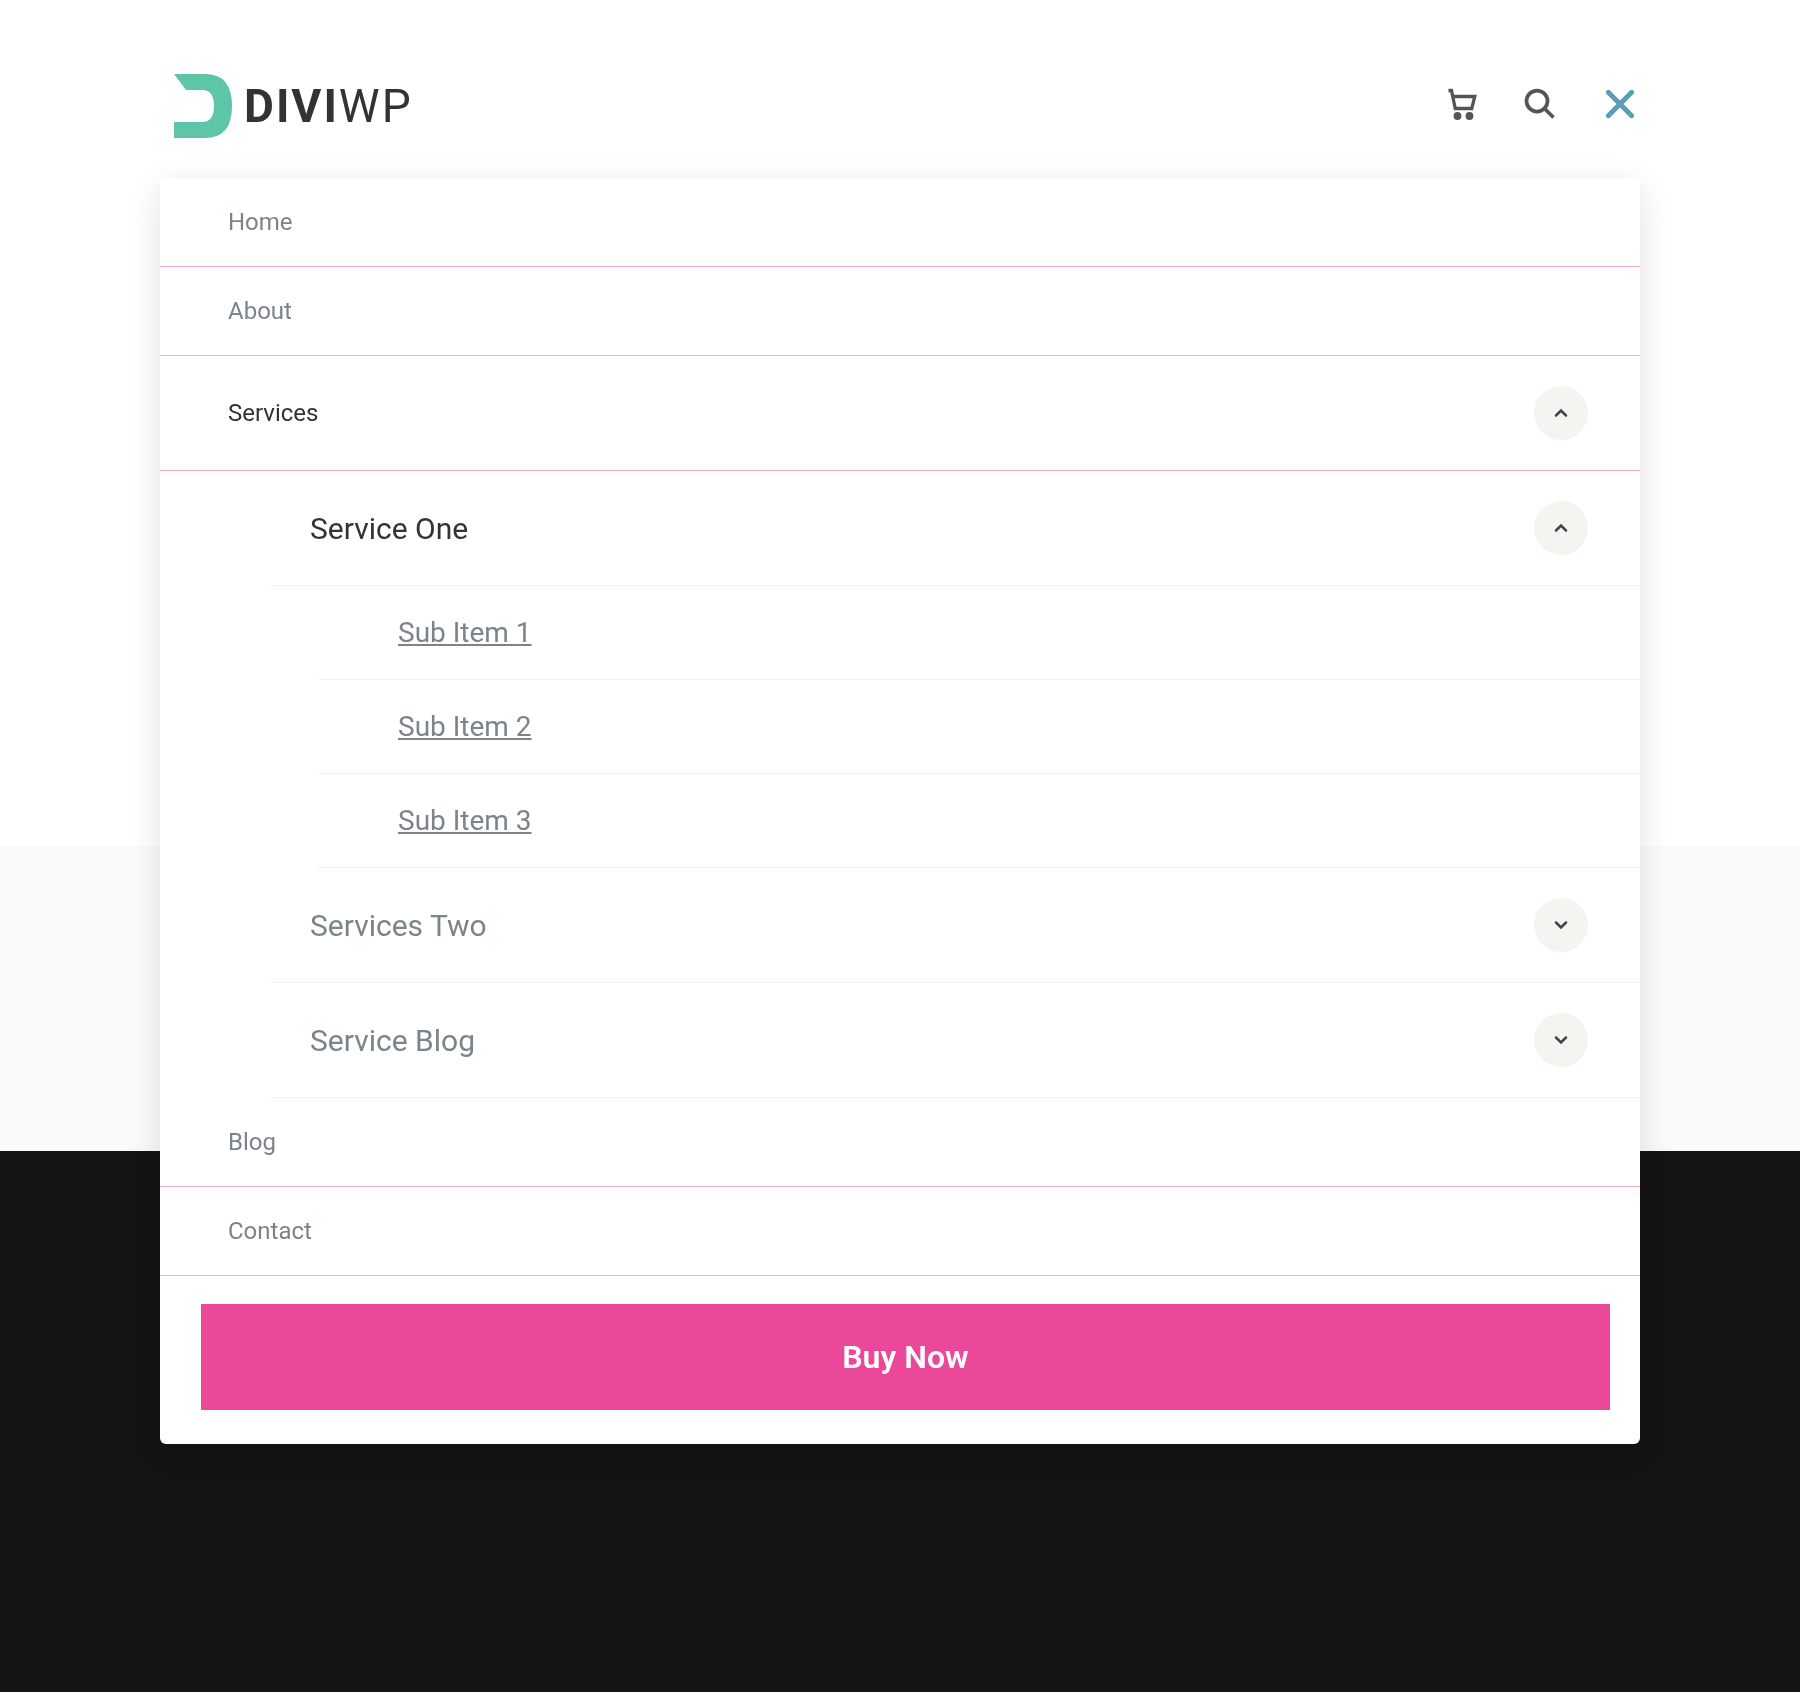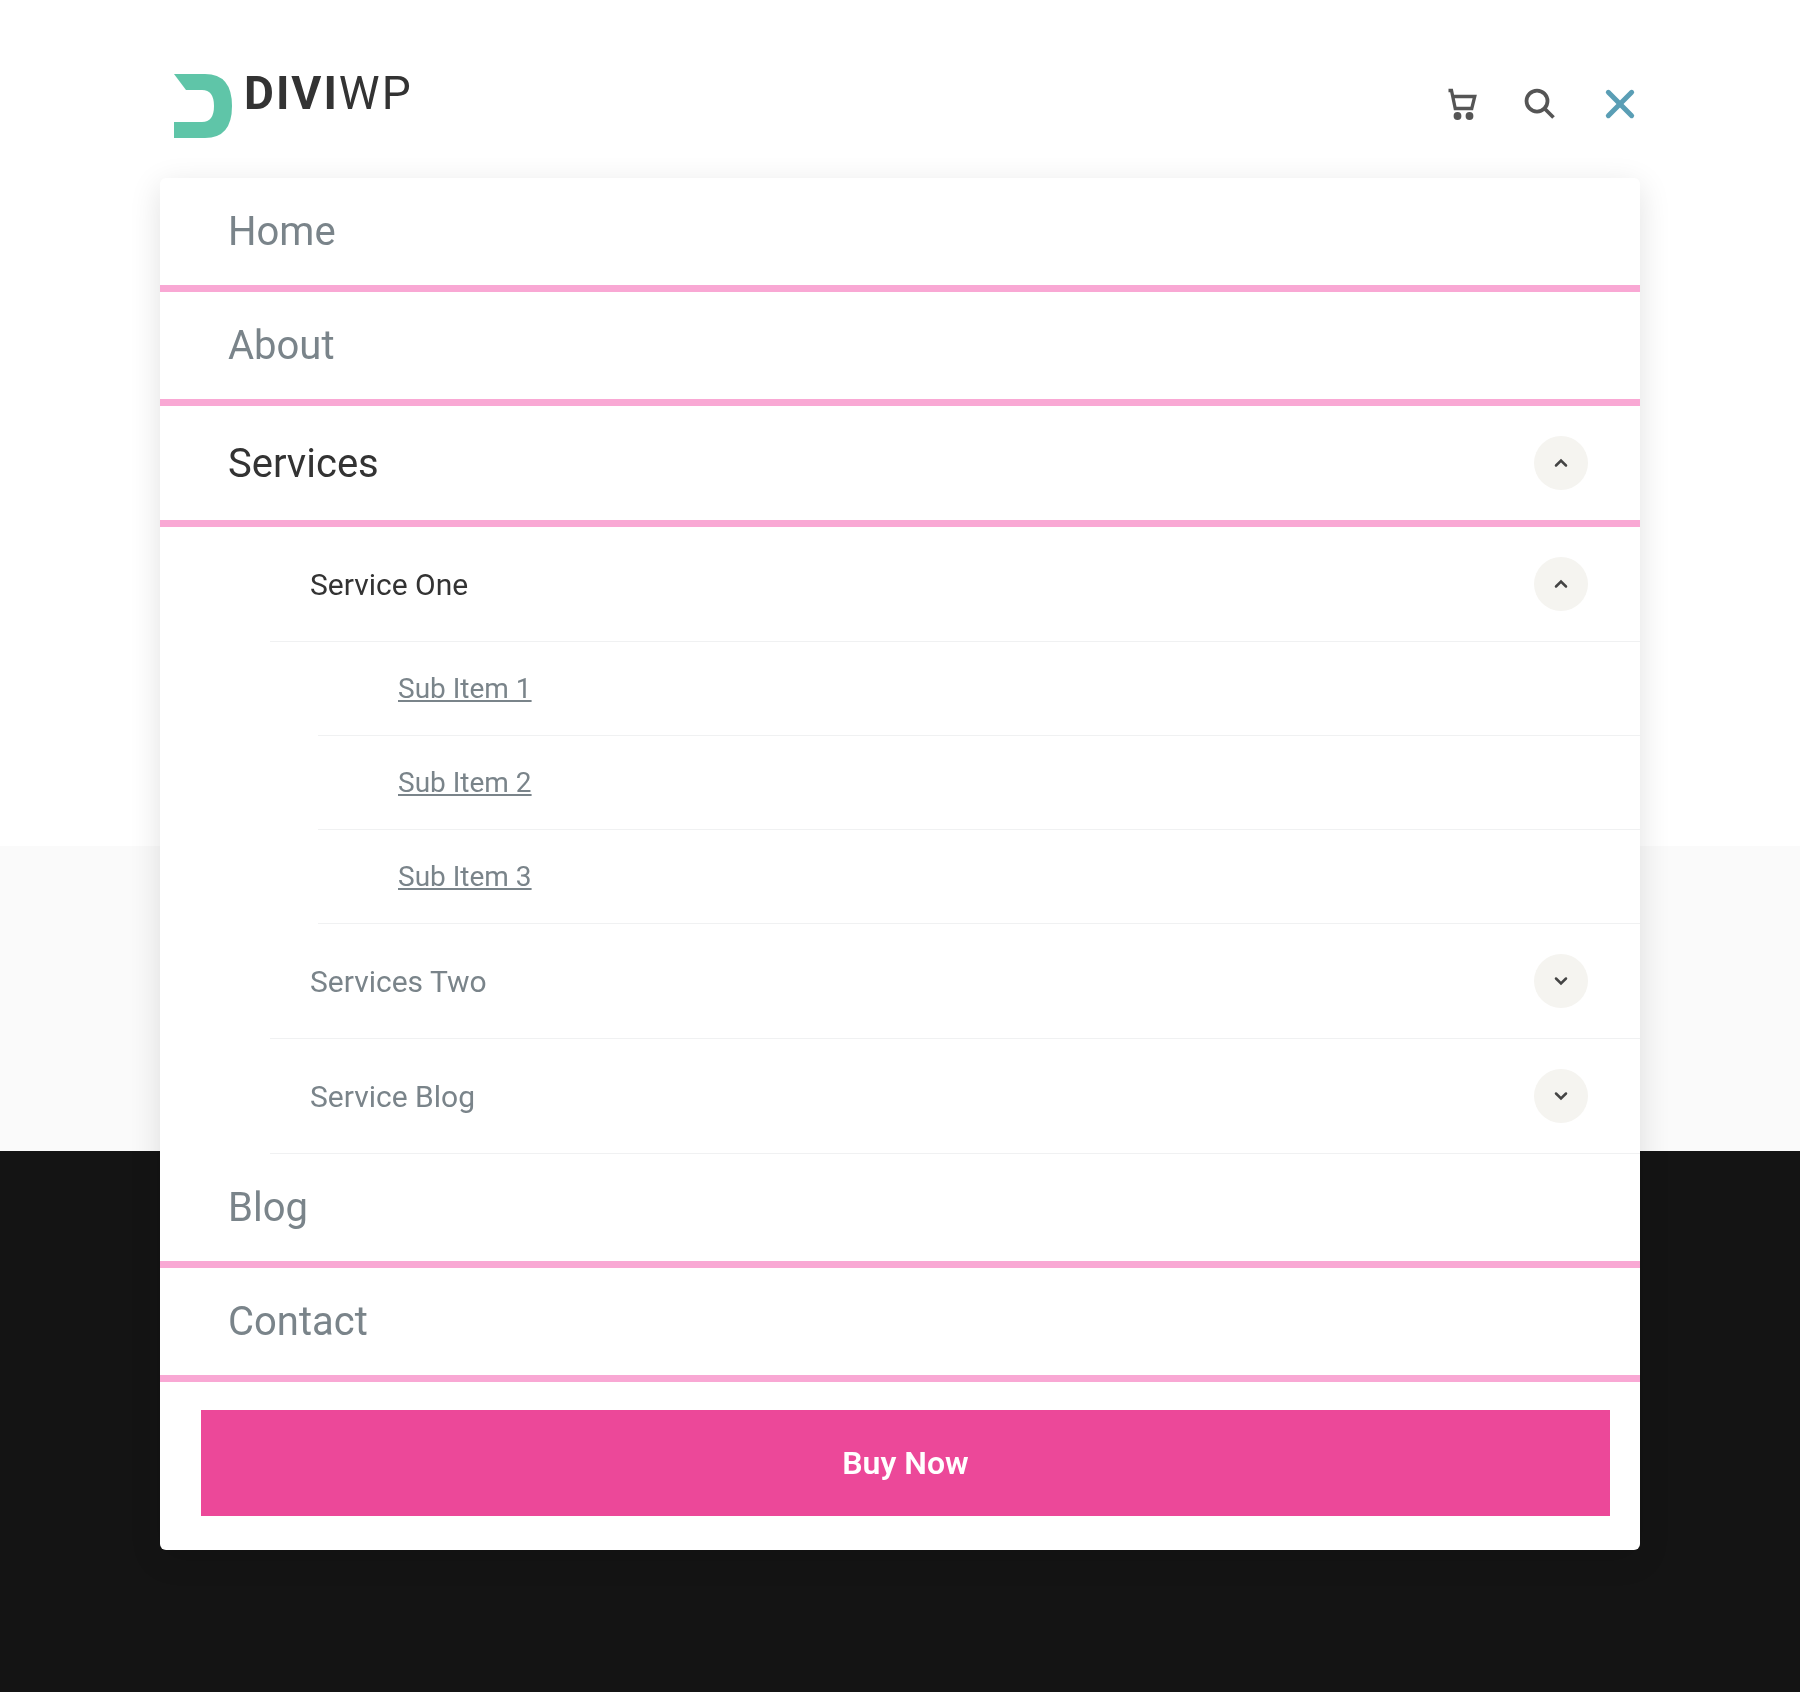--- a/index.html
+++ b/index.html
@@ -26,21 +26,21 @@
     
     .header {
       display: flex;
       justify-content: space-between;
       align-items: center;
       padding: 12px 0;
     }
     
     .logo {
       display: flex;
-      align-items: flex-start;
+      align-items: center;
       gap: 4px;
     }
     
     .logo-icon {
       width: 80px;
       height: 80px;
       position: relative;
     }
     
     .logo-text {
@@ -73,23 +73,23 @@
       background: #ffffff;
       border-radius: 6px;
       box-shadow: 0 8px 32px rgba(0,0,0,0.12);
       margin-top: 20px;
       padding: 0 0 34px 0;
       overflow: hidden;
     }
     
     .menu-item {
       padding: 30px 68px;
-      font-size: 40px;
+      font-size: 24px;
       color: #7a848a;
-      border-bottom: 7px solid #f9a8d4;
+      border-bottom: 1px solid #f9a8d4;
       cursor: pointer;
       display: flex;
       justify-content: space-between;
       align-items: center;
     }
     
     .menu-item.dark {
       color: #333;
     }
     

